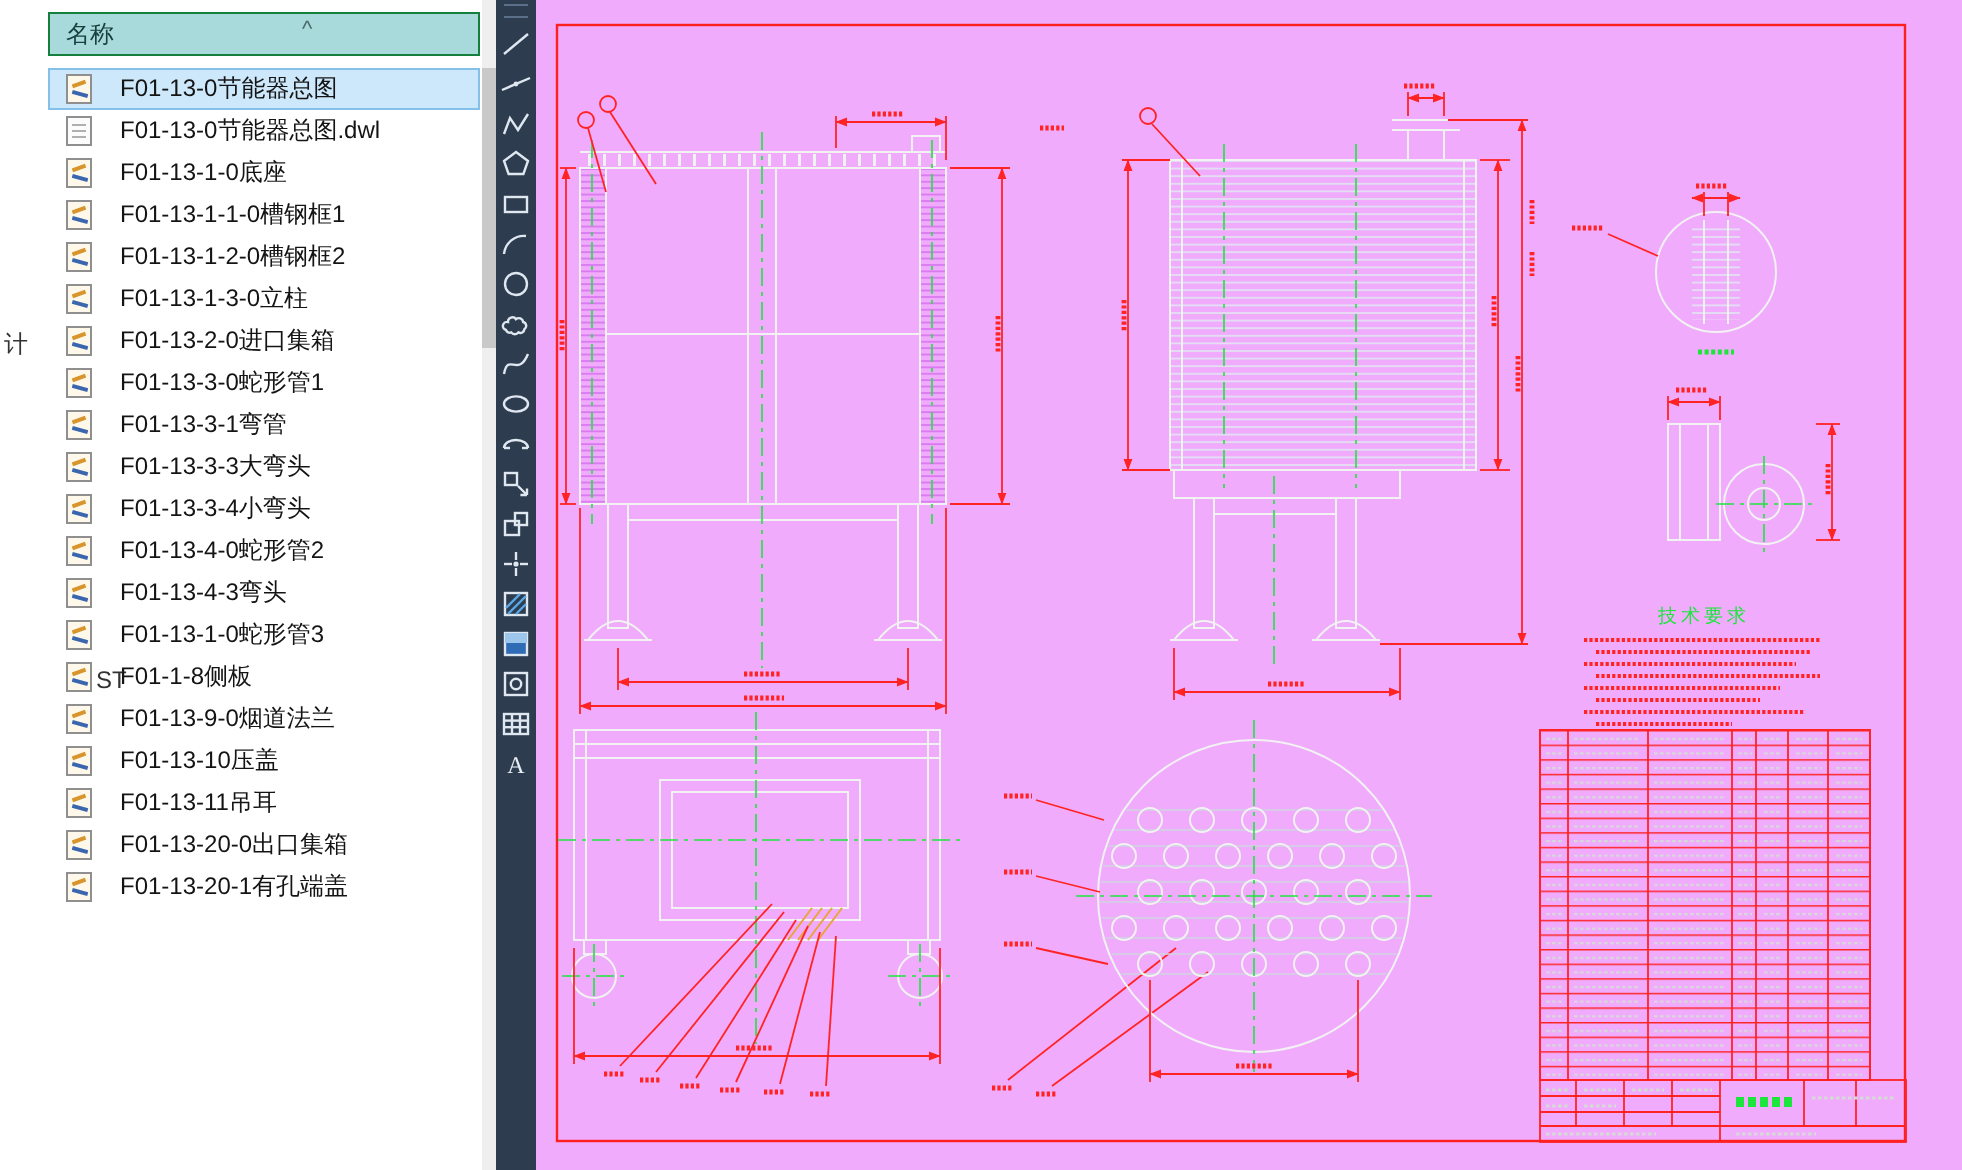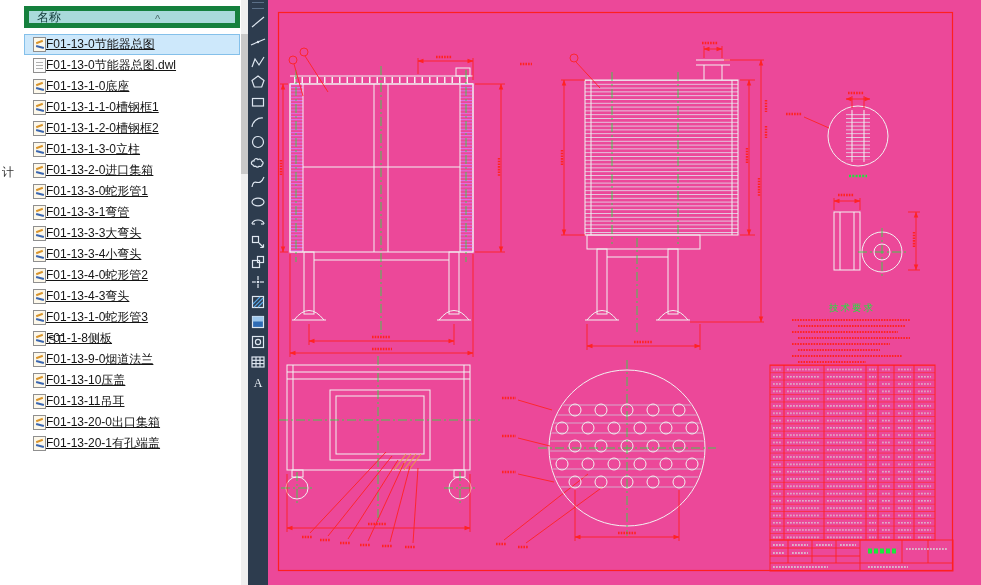--- a/index.html
+++ b/index.html
@@ -2,41 +2,41 @@
 <html><head>
 <meta charset="utf-8">
 <style>
   html,body{margin:0;padding:0;width:981px;height:585px;overflow:hidden;background:#000;}
   .app{width:981px;height:585px;display:flex;font-family:"Liberation Sans","DejaVu Sans",sans-serif;font-size:12px;}
 
   
   .explorer{width:248px;height:585px;background:#fff;position:relative;flex:none;}
   .tree-frag{position:absolute;color:#333;font-size:12px;white-space:nowrap;}
   .file-pane{position:absolute;left:24px;top:0;width:217px;height:585px;}
-  .col-header{position:absolute;left:0;top:6px;width:216px;height:22px;background:#a9dadb;border:5px solid #15803d;display:flex;align-items:center;padding:0 8px;box-sizing:border-box;color:#17403f;cursor:default;}
+  .col-header{position:absolute;left:0;top:6px;width:216px;height:22px;background:#a9dadb;border:1px solid #15803d;display:flex;align-items:center;padding:0 8px;box-sizing:border-box;color:#17403f;cursor:default;}
   .col-header .caret{position:absolute;left:126px;top:2px;font-size:11px;color:#4a6a6a;}
   .rows{position:absolute;left:0;top:34px;width:216px;}
-  .row{height:21px;display:flex;align-items:center;gap:0;padding-left:9px;white-space:nowrap;color:#141414;text-decoration:underline;}
+  .row{height:21px;display:flex;align-items:center;gap:14px;padding-left:9px;white-space:nowrap;color:#141414;}
   .row.selected{background:#cde8fb;outline:1px solid #84c0ea;outline-offset:-1px;}
   .ic{width:13px;height:15px;border:1px solid #8f8f8f;background:#fcfcfc;position:relative;flex:none;box-sizing:border-box;}
   .ic.dwg{background:#fdf8ea;}
   .ic.dwg::before{content:"";position:absolute;left:2px;top:3px;width:7px;height:2px;background:#d8952c;transform:rotate(-20deg);}
   .ic.dwg::after{content:"";position:absolute;left:2px;top:8px;width:8px;height:2px;background:#3a66b0;transform:rotate(15deg);}
   .ic.dwl::before{content:"";position:absolute;left:2px;top:3px;right:2px;height:1px;background:#b0b0b0;box-shadow:0 3px 0 #b0b0b0,0 6px 0 #b0b0b0;}
   .vscroll{position:absolute;right:0;top:0;width:7px;height:585px;background:#efefef;}
   .vthumb{position:absolute;left:0;top:34px;width:7px;height:140px;background:#c9c9c9;}
 
   
   .toolbar{width:20px;height:585px;background:#2d3c4e;flex:none;display:flex;flex-direction:column;align-items:center;padding-top:2px;box-sizing:border-box;}
   .tb-grip{width:12px;height:5px;border-top:1px solid #5b7088;border-bottom:1px solid #5b7088;margin-bottom:3px;}
   button.tb{width:20px;height:20px;border:none;background:transparent;margin:0;padding:1px;display:flex;align-items:center;justify-content:center;cursor:pointer;}
   button.tb svg{stroke:#dfe7f1;fill:none;stroke-width:1.2;}
 
   
-  .canvas{position:relative;width:713px;height:585px;background:#ec4899;flex:none;}
+  .canvas{position:relative;width:713px;height:585px;background:#f0abfc;flex:none;}
   .canvas svg{position:absolute;left:0;top:0;}
   .cad-w{stroke:#f2f2f2;stroke-width:1;fill:none;}
   .cad-w2{stroke:#cfd4e2;stroke-width:0.7;fill:none;}
   .cad-r{stroke:#ff2323;stroke-width:0.9;fill:none;}
   .cad-g{stroke:#1ce63c;stroke-width:0.8;fill:none;stroke-dasharray:9 3 2 3;}
   .cad-y{stroke:#e8a43c;stroke-width:1;fill:none;}
   .cad-txt{stroke-width:2.4;stroke-dasharray:1.6 1.1;}
   .cad-txt2{stroke:#ff2323;stroke-width:2;stroke-dasharray:1.6 1.1;fill:none;}
   .cad-wtxt{stroke:#d8d8d8;stroke-width:1.6;stroke-dasharray:1.8 1.2;fill:none;}
   .cad-gtxt{stroke:#1ce63c;stroke-width:2.4;stroke-dasharray:2 1.3;fill:none;}

